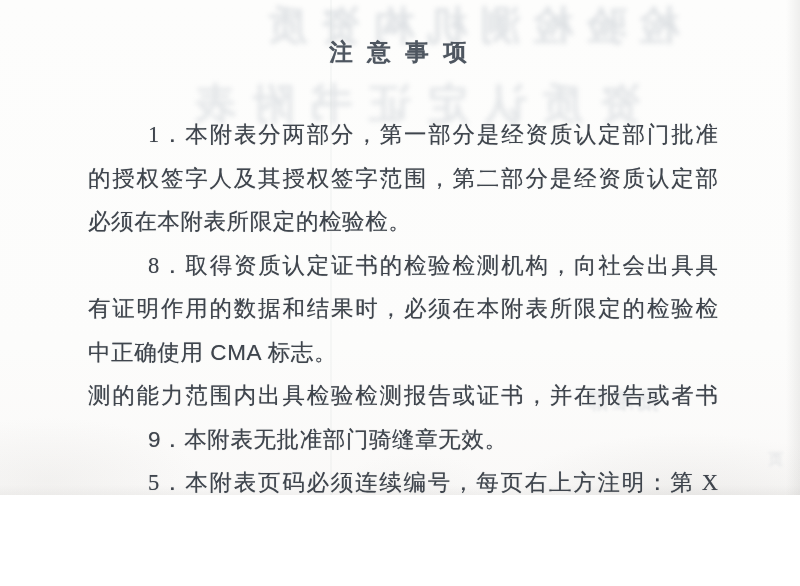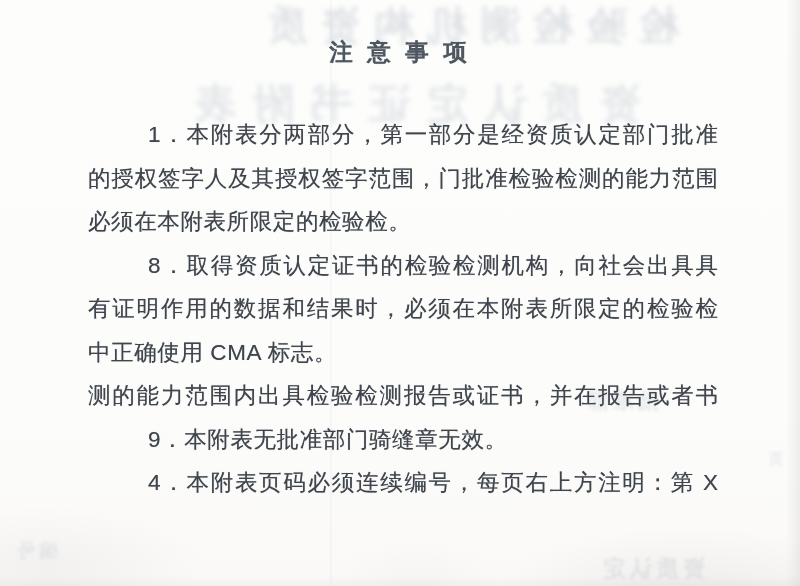--- a/index.html
+++ b/index.html
@@ -3,21 +3,21 @@
 <meta charset="utf-8">
 <style>
   html, body {
     margin: 0;
     padding: 0;
     background: #ffffff;
   }
   .page {
     position: relative;
     width: 800px;
-    height: 586px;
+    height: 495px;
     overflow: hidden;
     font-family: "Liberation Sans", "DejaVu Sans", sans-serif;
     background:
       radial-gradient(ellipse 280px 110px at 86% 103%, rgba(186,184,180,0.22), transparent 70%),
       radial-gradient(ellipse 220px 90px at 6% 97%, rgba(198,196,192,0.16), transparent 70%),
       radial-gradient(ellipse 120px 60px at 52% 100%, rgba(200,198,195,0.10), transparent 70%),
       linear-gradient(to left, rgba(172,172,170,0.18) 0px, rgba(172,172,170,0.0) 14px),
       linear-gradient(to top, rgba(182,180,177,0.12) 0px, rgba(182,180,177,0.0) 10px),
       linear-gradient(180deg, #fdfdfc 0%, #fcfcfb 70%, #faf9f8 100%);
   }
@@ -66,20 +66,21 @@
     color: #3f454d;
     white-space: nowrap;
     letter-spacing: 0.6px;
     text-shadow: 0 0 0.7px rgba(63,69,77,0.55);
   }
   .line.just {
     white-space: normal;
     text-align: justify;
     text-align-last: justify;
     letter-spacing: 0;
+    font-family: Liberation Serif, serif;
   }
   .line.indent { padding-left: 60px; }
 
   
   .streak {
     position: absolute;
     top: 0; left: 330px;
     width: 2px; height: 586px;
     background: rgba(190,192,196,0.10);
     pointer-events: none;
@@ -96,26 +97,26 @@
   <div class="bleed bleed-d">资质认定</div>
   <div class="bleed bleed-e">编号</div>
   <div class="bleed bleed-f">页</div>
 
   <div class="streak"></div>
 
   <div class="title">注 意 事 项</div>
 
   <div class="content">
     <div class="line indent just">1．本附表分两部分，第一部分是经资质认定部门批准</div>
-    <div class="line just">的授权签字人及其授权签字范围，门批准检验检测的能力范围</div>
+    <div class="line just">的授权签字人及其授权签字范围，第二部分是经资质认定部</div>
     <div class="line">必须在本附表所限定的检验检。</div>
 
     <div class="line indent just">8．取得资质认定证书的检验检测机构，向社会出具具</div>
     <div class="line just">有证明作用的数据和结果时，必须在本附表所限定的检验检</div>
     <div class="line">中正确使用 CMA 标志。</div>
     <div class="line just">测的能力范围内出具检验检测报告或证书，并在报告或者书</div>
 
     <div class="line indent">9．本附表无批准部门骑缝章无效。</div>
 
-    <div class="line indent just">4．本附表页码必须连续编号，每页右上方注明：第 X</div>
+    <div class="line indent just">5．本附表页码必须连续编号，每页右上方注明：第 X</div>
   </div>
 
 </div>
 
 </body></html>

